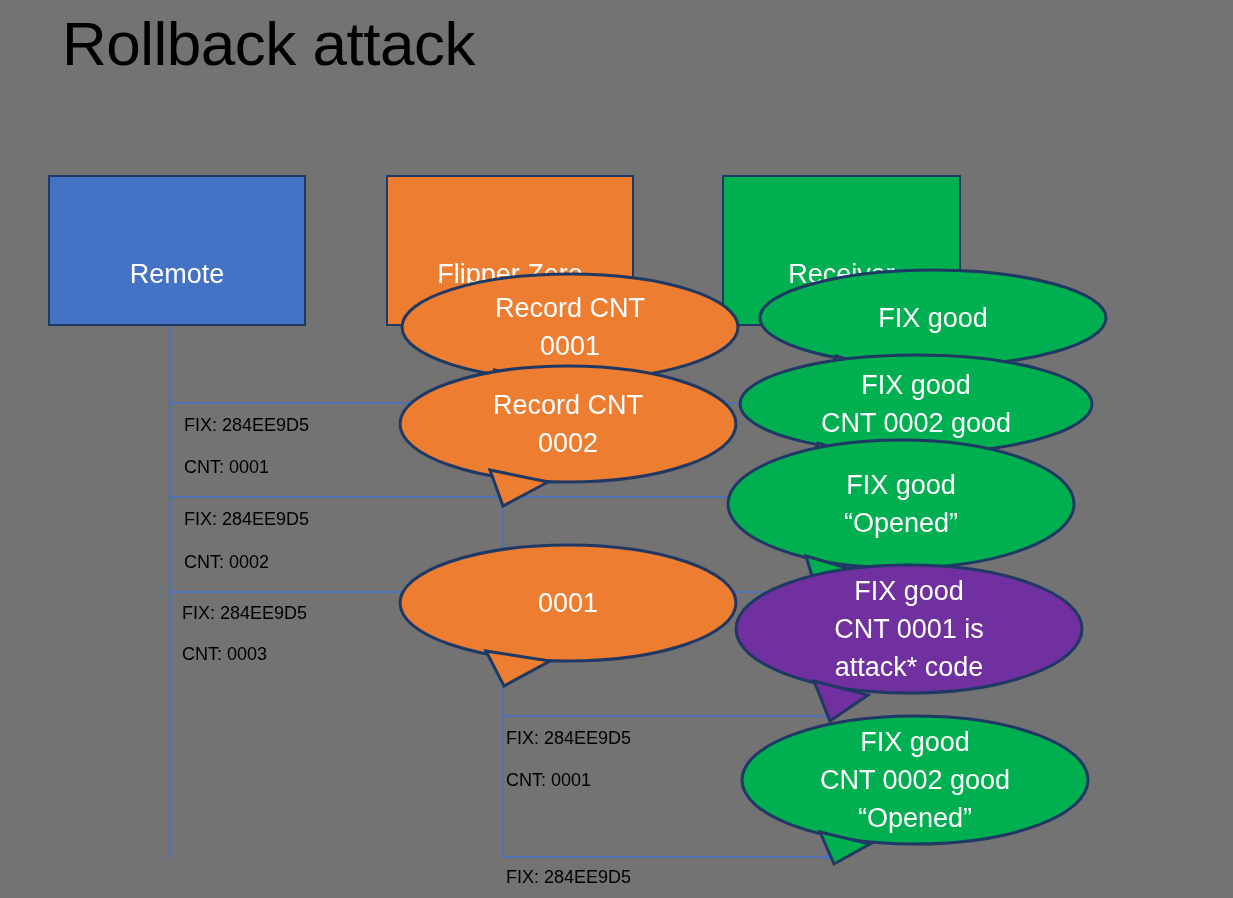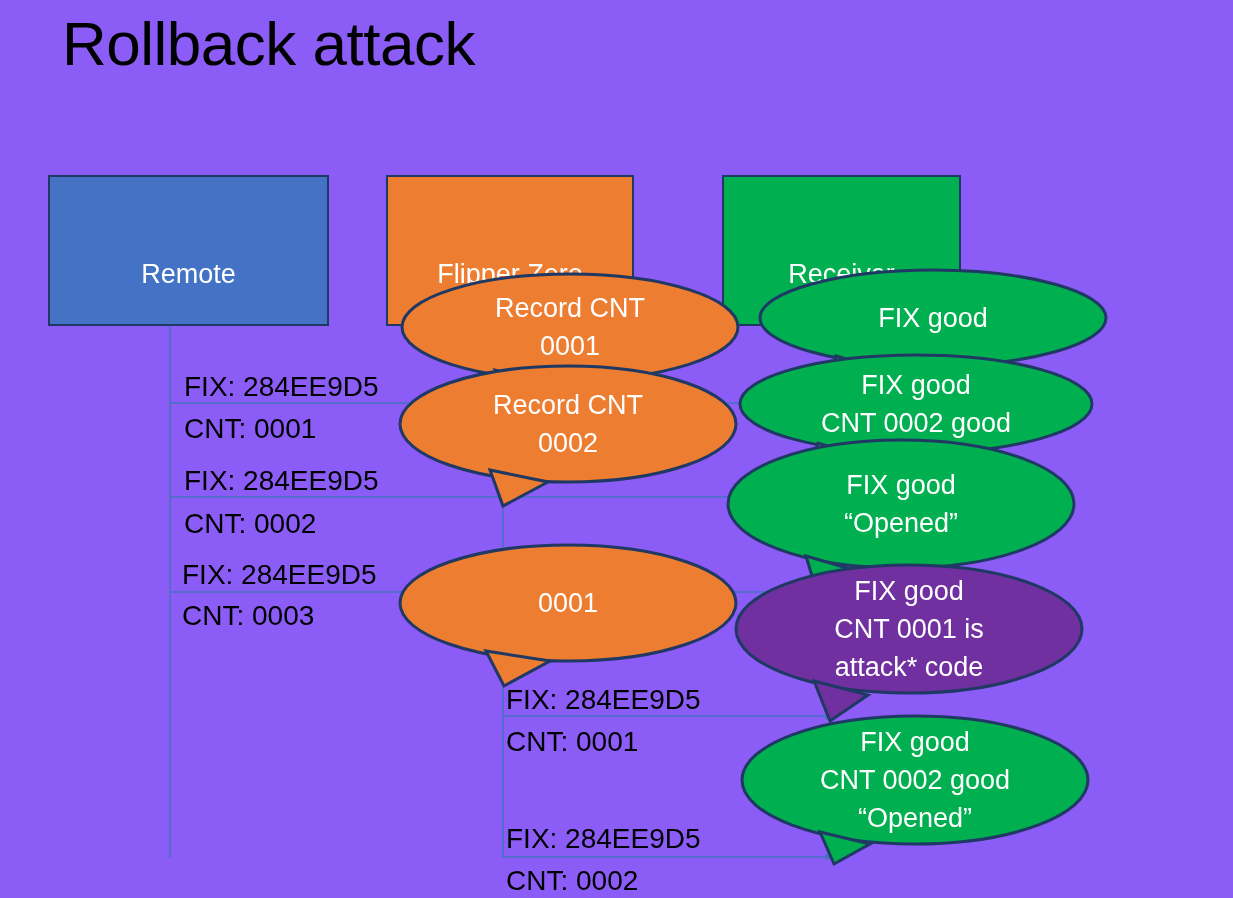--- a/index.html
+++ b/index.html
@@ -9,21 +9,21 @@
     background: #ffffff;
   }
   body {
     font-family: "Liberation Sans", sans-serif;
     color: #000000;
   }
   #slide {
     position: relative;
     width: 1233px;
     height: 898px;
-    background: #8b5cf6;
+    background: #737373;
     overflow: hidden;
   }
 
   
   #slide-title {
     position: absolute;
     left: 62px;
     top: 8px;
     width: 1000px;
     font-size: 62px;
@@ -40,43 +40,44 @@
     left: 0;
     top: 0;
     width: 1233px;
     height: 898px;
     pointer-events: none;
   }
 
   
   .lane-label {
     position: absolute;
-    font-size: 28px;
+    font-size: 18px;
     line-height: 1.05;
     color: #000000;
     white-space: nowrap;
+    margin-top: 44px;
   }
 
   
   .actor-box {
     position: absolute;
     box-sizing: border-box;
     border: 2px solid #1F3864;
     display: flex;
     align-items: flex-end;
     justify-content: center;
     color: #ffffff;
     font-size: 27px;
     padding-bottom: 6px;
   }
   .actor-box .actor-label {
     position: relative;
     transform: translateY(-28px);
   }
-  #actor-remote  { background: #4472C4; left: 48px;  top: 175px; width: 281px; height: 151px; }
+  #actor-remote  { background: #4472C4; left: 48px;  top: 175px; width: 258px; height: 151px; }
   #actor-flipper { background: #ED7D31; left: 386px; top: 175px; width: 248px; height: 151px; }
   #actor-receiver{ background: #00B050; left: 722px; top: 175px; width: 239px; height: 151px; }
 
   
   .callout {
     position: absolute;
   }
   .callout svg {
     position: absolute;
     left: 0;

